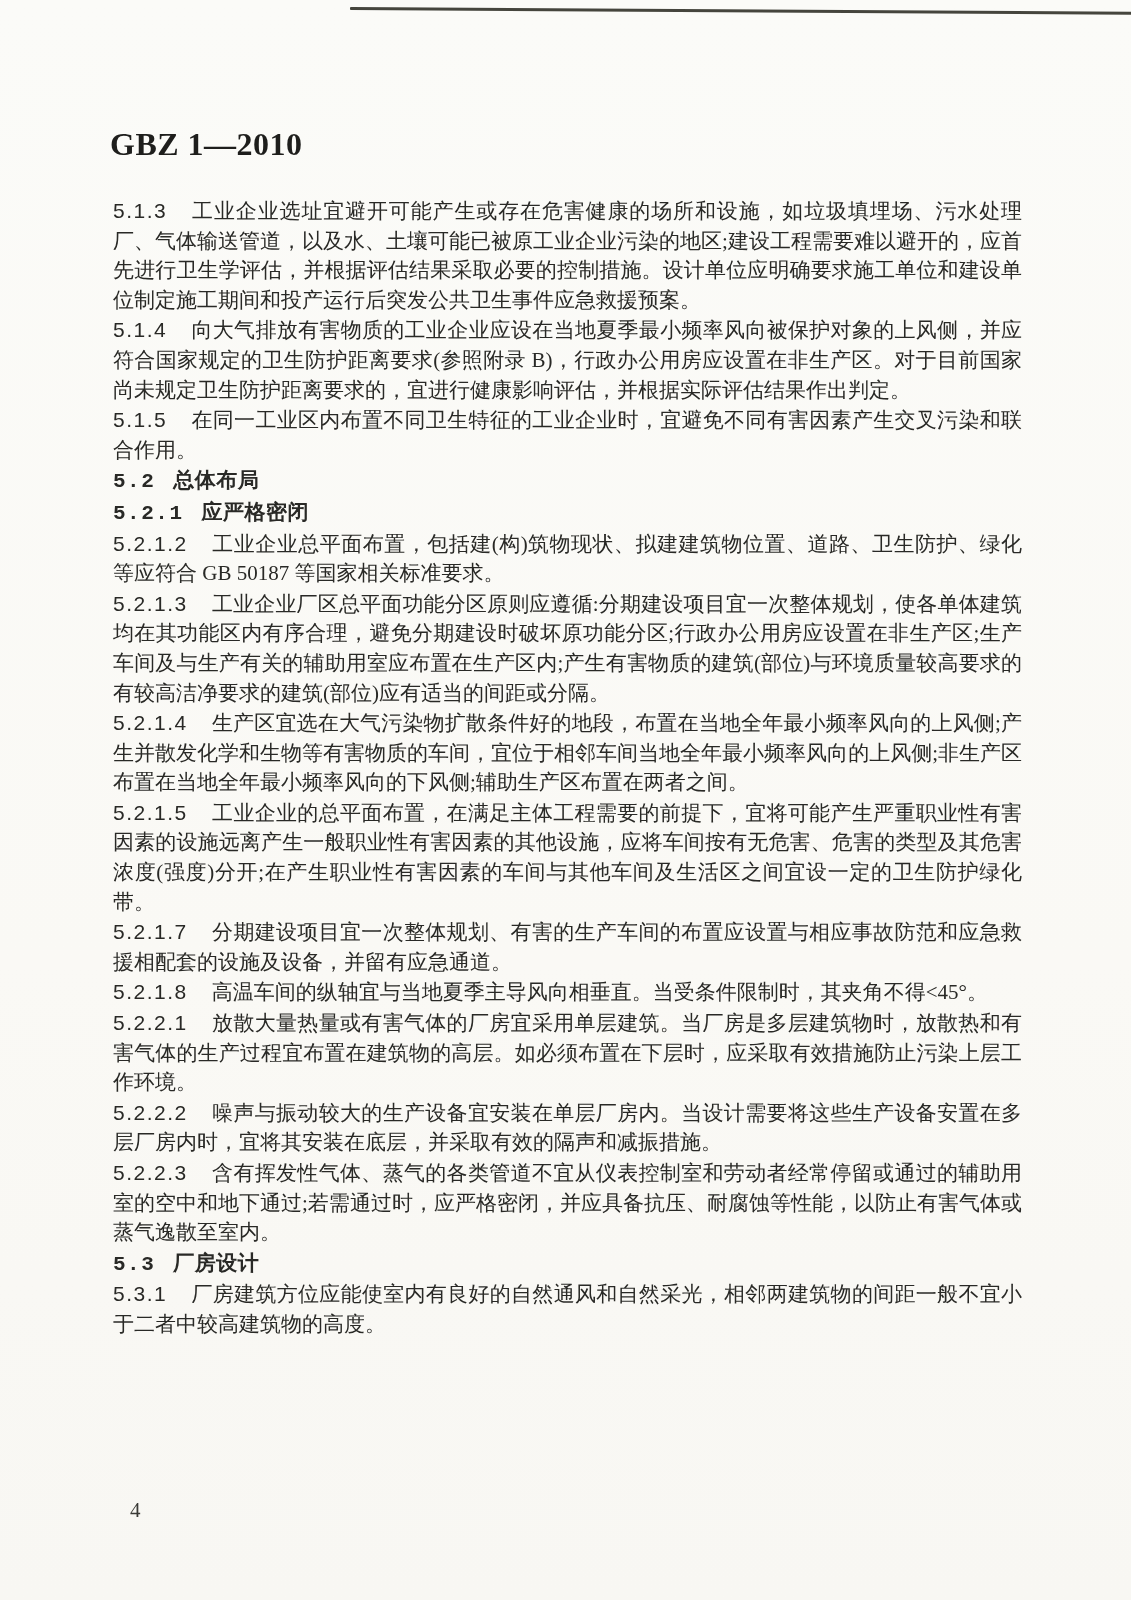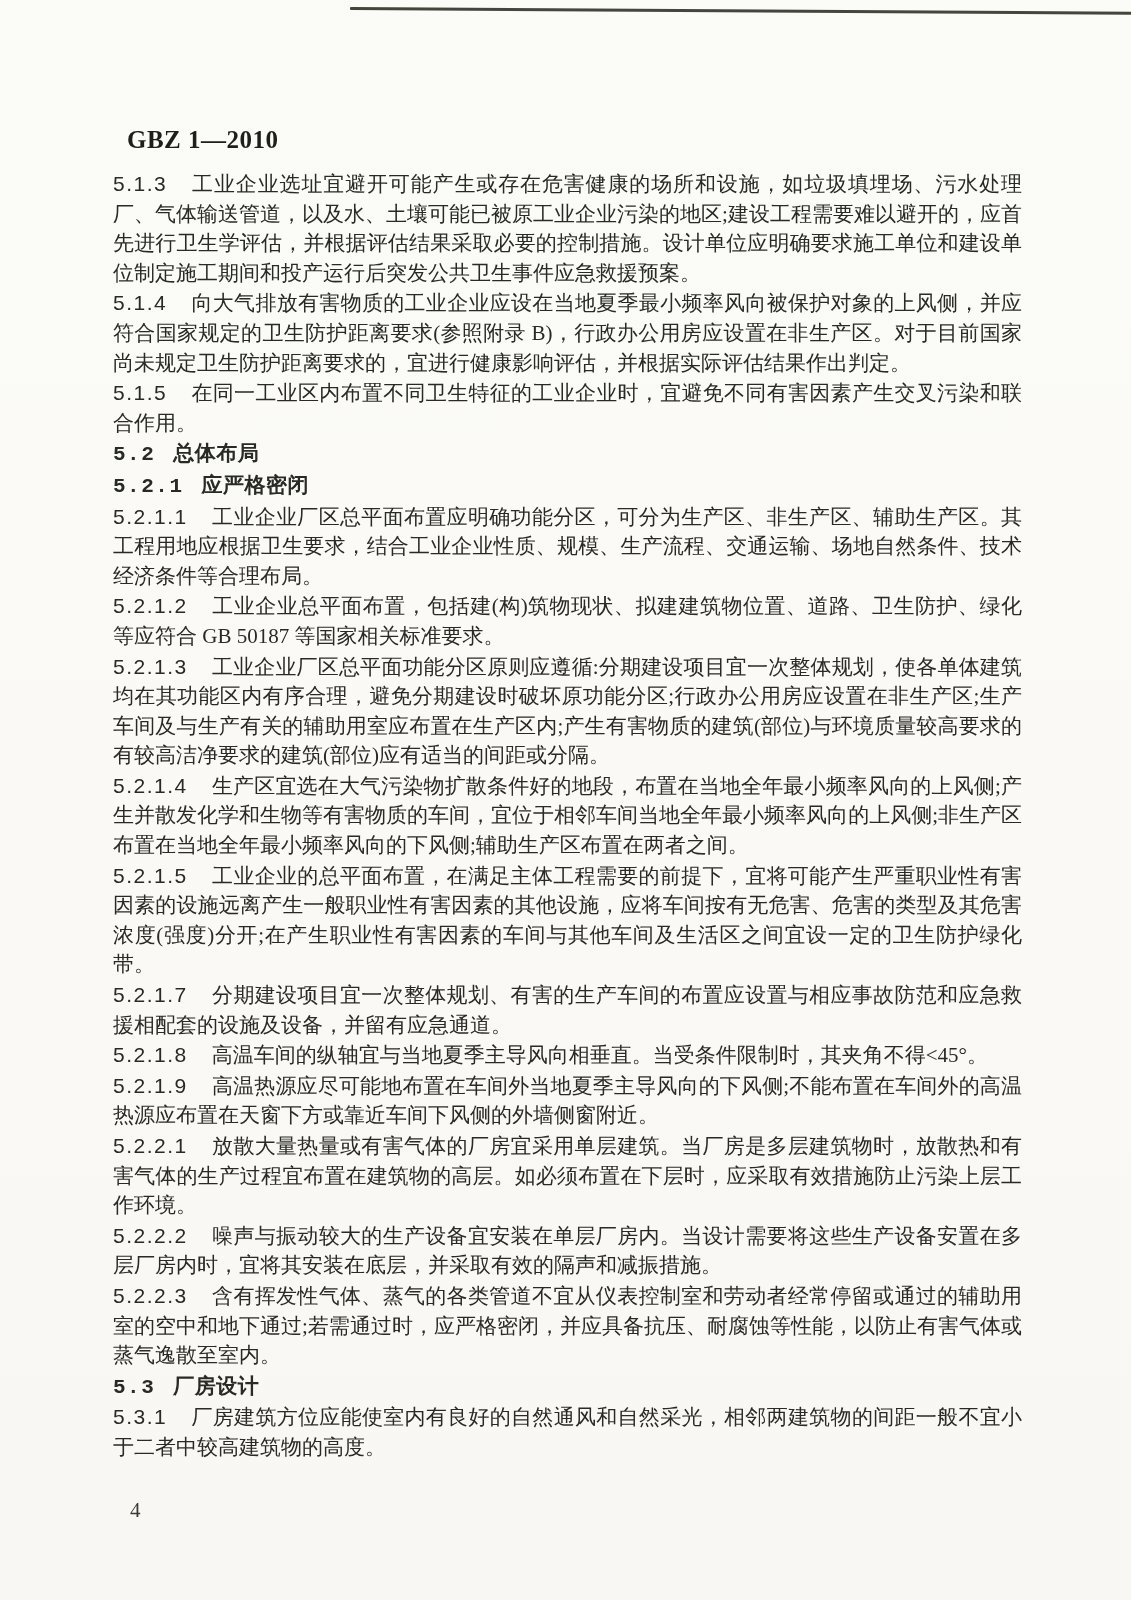--- a/index.html
+++ b/index.html
@@ -25,32 +25,32 @@
     top: 7px;
     width: 790px;
     height: 3px;
     background: #45453d;
     transform: rotate(0.35deg);
     transform-origin: left center;
     border-radius: 1px;
   }
   .std-code {
     position: absolute;
-    left: 127px;
+    left: 110px;
     top: 126px;
     font-family: "Liberation Serif", "DejaVu Serif", serif;
     font-weight: bold;
-    font-size: 25px;
+    font-size: 32px;
     letter-spacing: 0.5px;
     color: #1e1e1c;
   }
   .doc-body {
     position: absolute;
     left: 113px;
-    top: 169px;
+    top: 196px;
     width: 909px;
     font-size: 21px;
     line-height: 29.6px;
     text-align: justify;
     color: #292926;
   }
   .doc-body p {
     margin: 0;
     padding: 0;
   }
@@ -85,28 +85,26 @@
   <div class="scan-line"></div>
 
   <div class="std-code">GBZ 1—2010</div>
 
   <div class="doc-body" id="doc-body">
       <p class="sec para"><span class="sec-num">5.1.3</span><span class="sec-text">工业企业选址宜避开可能产生或存在危害健康的场所和设施，如垃圾填埋场、污水处理厂、气体输送管道，以及水、土壤可能已被原工业企业污染的地区;建设工程需要难以避开的，应首先进行卫生学评估，并根据评估结果采取必要的控制措施。设计单位应明确要求施工单位和建设单位制定施工期间和投产运行后突发公共卫生事件应急救援预案。</span></p>
       <p class="sec para"><span class="sec-num">5.1.4</span><span class="sec-text">向大气排放有害物质的工业企业应设在当地夏季最小频率风向被保护对象的上风侧，并应符合国家规定的卫生防护距离要求(参照附录 B)，行政办公用房应设置在非生产区。对于目前国家尚未规定卫生防护距离要求的，宜进行健康影响评估，并根据实际评估结果作出判定。</span></p>
       <p class="sec para"><span class="sec-num">5.1.5</span><span class="sec-text">在同一工业区内布置不同卫生特征的工业企业时，宜避免不同有害因素产生交叉污染和联合作用。</span></p>
       <p class="sec heading"><span class="sec-num">5.2</span><span class="sec-text">总体布局</span></p>
       <p class="sec heading"><span class="sec-num">5.2.1</span><span class="sec-text">应严格密闭</span></p>
-      <p class="sec para"><span class="sec-num">5.2.1.1</span><span class="sec-text">工业企业厂区总平面布置应明确功能分区，可分为生产区、非生产区、辅助生产区。其工程用地应根据卫生要求，结合工业企业性质、规模、生产流程、交通运输、场地自然条件、技术经济条件等合理布局。</span></p>
       <p class="sec para"><span class="sec-num">5.2.1.2</span><span class="sec-text">工业企业总平面布置，包括建(构)筑物现状、拟建建筑物位置、道路、卫生防护、绿化等应符合 GB 50187 等国家相关标准要求。</span></p>
       <p class="sec para"><span class="sec-num">5.2.1.3</span><span class="sec-text">工业企业厂区总平面功能分区原则应遵循:分期建设项目宜一次整体规划，使各单体建筑均在其功能区内有序合理，避免分期建设时破坏原功能分区;行政办公用房应设置在非生产区;生产车间及与生产有关的辅助用室应布置在生产区内;产生有害物质的建筑(部位)与环境质量较高要求的有较高洁净要求的建筑(部位)应有适当的间距或分隔。</span></p>
       <p class="sec para"><span class="sec-num">5.2.1.4</span><span class="sec-text">生产区宜选在大气污染物扩散条件好的地段，布置在当地全年最小频率风向的上风侧;产生并散发化学和生物等有害物质的车间，宜位于相邻车间当地全年最小频率风向的上风侧;非生产区布置在当地全年最小频率风向的下风侧;辅助生产区布置在两者之间。</span></p>
       <p class="sec para"><span class="sec-num">5.2.1.5</span><span class="sec-text">工业企业的总平面布置，在满足主体工程需要的前提下，宜将可能产生严重职业性有害因素的设施远离产生一般职业性有害因素的其他设施，应将车间按有无危害、危害的类型及其危害浓度(强度)分开;在产生职业性有害因素的车间与其他车间及生活区之间宜设一定的卫生防护绿化带。</span></p>
       <p class="sec para"><span class="sec-num">5.2.1.7</span><span class="sec-text">分期建设项目宜一次整体规划、有害的生产车间的布置应设置与相应事故防范和应急救援相配套的设施及设备，并留有应急通道。</span></p>
       <p class="sec para"><span class="sec-num">5.2.1.8</span><span class="sec-text">高温车间的纵轴宜与当地夏季主导风向相垂直。当受条件限制时，其夹角不得&lt;45°。</span></p>
-      <p class="sec para"><span class="sec-num">5.2.1.9</span><span class="sec-text">高温热源应尽可能地布置在车间外当地夏季主导风向的下风侧;不能布置在车间外的高温热源应布置在天窗下方或靠近车间下风侧的外墙侧窗附近。</span></p>
       <p class="sec para"><span class="sec-num">5.2.2.1</span><span class="sec-text">放散大量热量或有害气体的厂房宜采用单层建筑。当厂房是多层建筑物时，放散热和有害气体的生产过程宜布置在建筑物的高层。如必须布置在下层时，应采取有效措施防止污染上层工作环境。</span></p>
       <p class="sec para"><span class="sec-num">5.2.2.2</span><span class="sec-text">噪声与振动较大的生产设备宜安装在单层厂房内。当设计需要将这些生产设备安置在多层厂房内时，宜将其安装在底层，并采取有效的隔声和减振措施。</span></p>
       <p class="sec para"><span class="sec-num">5.2.2.3</span><span class="sec-text">含有挥发性气体、蒸气的各类管道不宜从仪表控制室和劳动者经常停留或通过的辅助用室的空中和地下通过;若需通过时，应严格密闭，并应具备抗压、耐腐蚀等性能，以防止有害气体或蒸气逸散至室内。</span></p>
       <p class="sec heading"><span class="sec-num">5.3</span><span class="sec-text">厂房设计</span></p>
       <p class="sec para"><span class="sec-num">5.3.1</span><span class="sec-text">厂房建筑方位应能使室内有良好的自然通风和自然采光，相邻两建筑物的间距一般不宜小于二者中较高建筑物的高度。</span></p>
     </div>
 
   <div class="page-number">4</div>
 </div>
 

